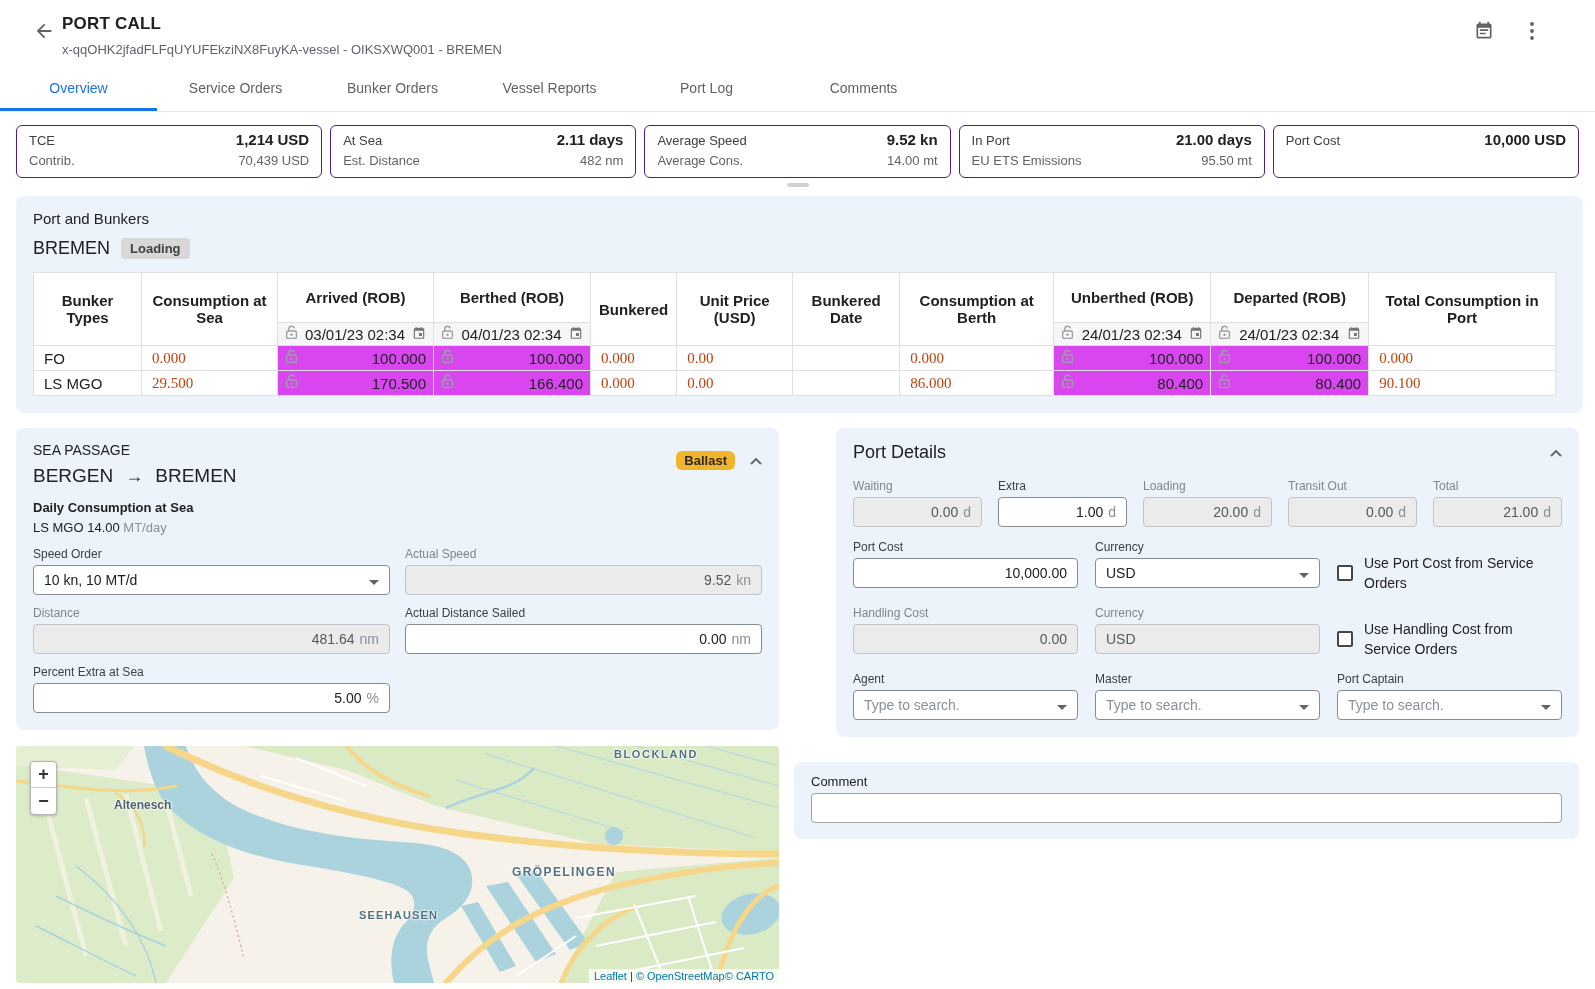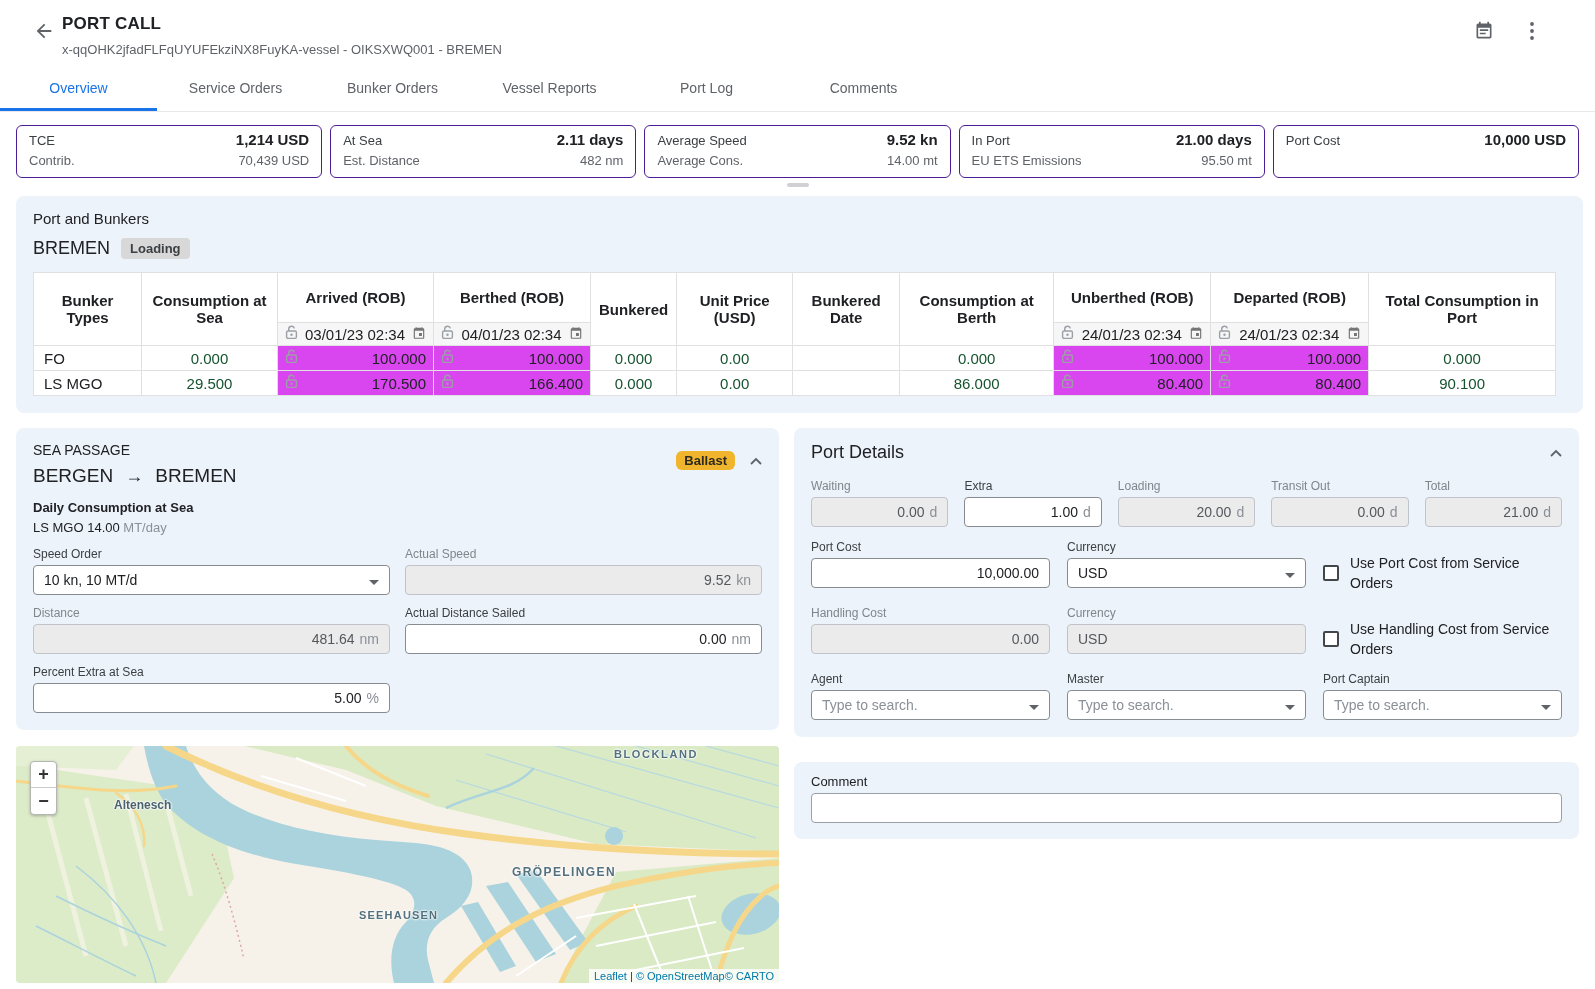--- a/index.html
+++ b/index.html
@@ -35,21 +35,21 @@
   .pb-port-row { display:flex; align-items:center; gap:11px; margin-top:11px; }
   .pb-port { font-size:18px; color:#202124; }
   .badge-loading { background:#d8d8d8; color:#3c4043; font-size:13px; font-weight:bold; padding:3px 9px; border-radius:4px; }
   
   table.bunkers { width:100%; margin-top:13px; border-collapse:collapse; background:#fff; font-size:15px; }
   table.bunkers th, table.bunkers td { border:1px solid #e0e0e0; }
   table.bunkers th { font-weight:bold; color:#202124; text-align:center; padding:6px 8px; height:50px; background:#fff; }
   td.date-cell { background:#f6f6f6; padding:2px 7px; height:23px; }
   .date-inner { display:flex; align-items:center; gap:5px; }
   .date-inner .dtxt { flex:1; text-align:center; color:#202124; }
-  table.bunkers td.val { text-align:center; padding:3px 10px; height:25px; color:#14532d; }
+  table.bunkers td.val { text-align:left; padding:3px 10px; height:25px; color:#c2410c;font-family:Liberation Serif, serif; }
   table.bunkers td.name { text-align:left; padding:3px 10px; }
   td.locked { background:#d946ef; padding:3px 7px 3px 7px; }
   .lock-inner { display:flex; align-items:center; justify-content:space-between; gap:5px; }
   
   .columns { display:flex; gap:15px; margin:15px 16px 0 16px; align-items:flex-start; }
   .col-left { width:763px; flex:none; }
   .col-right { flex:1; }
   
   .sp-card { padding:14px 17px 17px 17px; }
   .sp-head { display:flex; justify-content:space-between; align-items:flex-start; }
@@ -78,21 +78,21 @@
   .lbl-blockland { left:598px; top:2px; font-size:11px; letter-spacing:1.6px; font-weight:bold; }
   .lbl-altenesch { left:98px; top:52px; font-size:12px; font-weight:bold; color:#4a626e; }
   .lbl-gropelingen { left:496px; top:119px; font-size:12px; letter-spacing:1.4px; font-weight:bold; }
   .lbl-seehausen { left:343px; top:163px; font-size:11px; letter-spacing:1.2px; font-weight:bold; }
   .zoomctl { position:absolute; left:14px; top:15px; width:27px; background:#fff; border:1px solid #b5b5b5; border-radius:4px; box-shadow:0 1px 3px rgba(0,0,0,.25); overflow:hidden; }
   .zoomctl .zbtn { height:26px; display:flex; align-items:center; justify-content:center; font-size:18px; font-weight:bold; color:#333; cursor:pointer; }
   .zoomctl .zbtn:first-child { border-bottom:1px solid #ccc; }
   .attrib { position:absolute; right:0; bottom:0; background:rgba(255,255,255,.8); font-size:11px; padding:1px 5px; color:#333; }
   .attrib a { color:#0078a8; text-decoration:none; cursor:pointer; }
   
-  .pd-card { padding:14px 17px 17px 17px; }
+  .pd-card { padding:14px 17px 17px 17px;margin-left:42px; }
   .pd-head { display:flex; justify-content:space-between; align-items:center; }
   .pd-title { font-size:18px; color:#202124; }
   .durations { display:flex; gap:16px; margin-top:16px; }
   .durations .dur { flex:1; }
   .form-grid3 { display:grid; grid-template-columns:1fr 1fr 1fr; column-gap:17px; margin-top:13px; }
   .check-field { display:flex; align-items:center; gap:11px; padding-top:13px; }
   .checkbox { width:16px; height:16px; border:2px solid #44474a; border-radius:2px; background:#fff; flex:none; cursor:pointer; }
   .check-label { font-size:14px; color:#202124; line-height:20px; }
   
   .comment-card { margin-top:25px; padding:12px 17px 16px 17px; }

